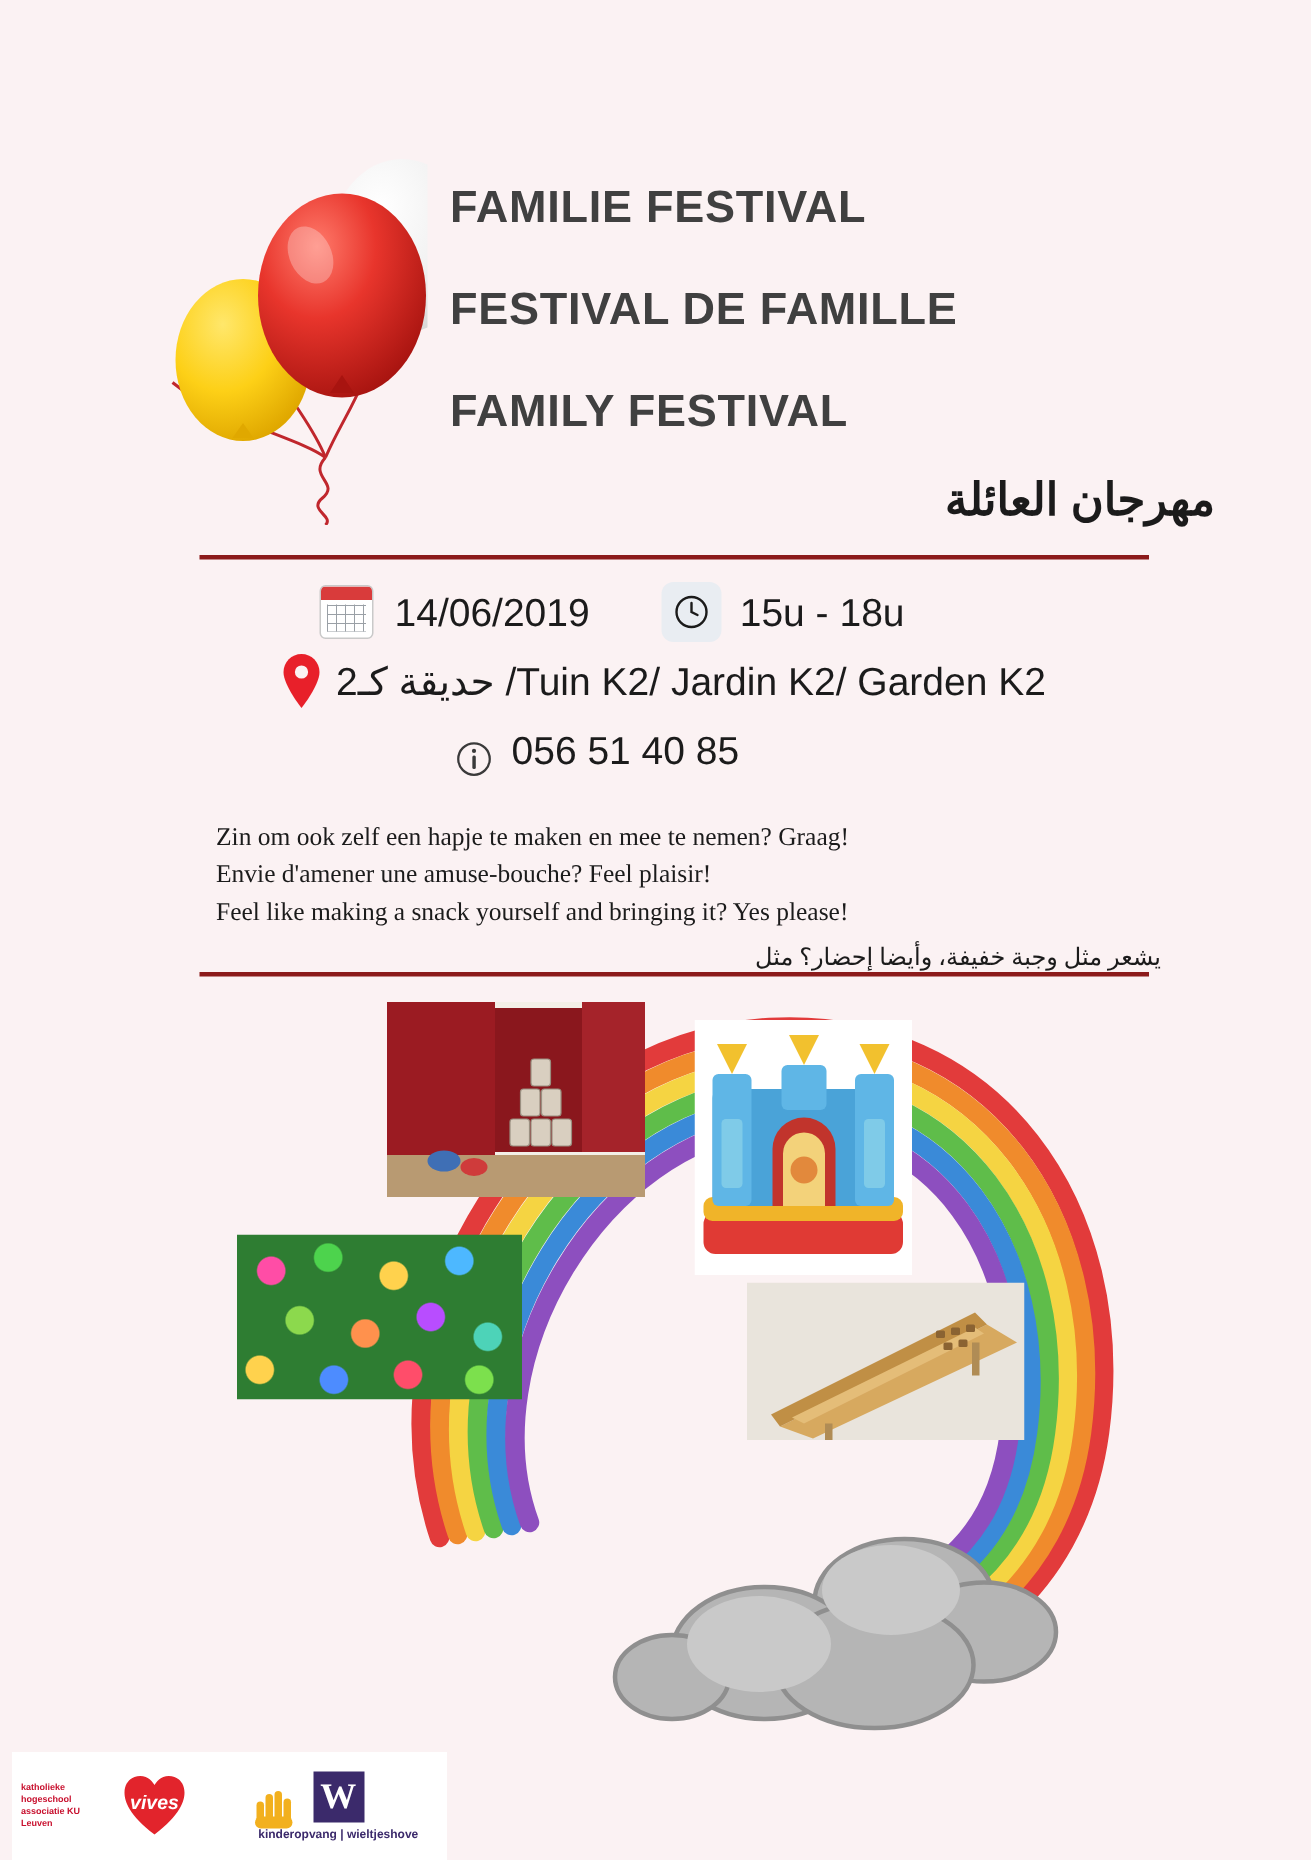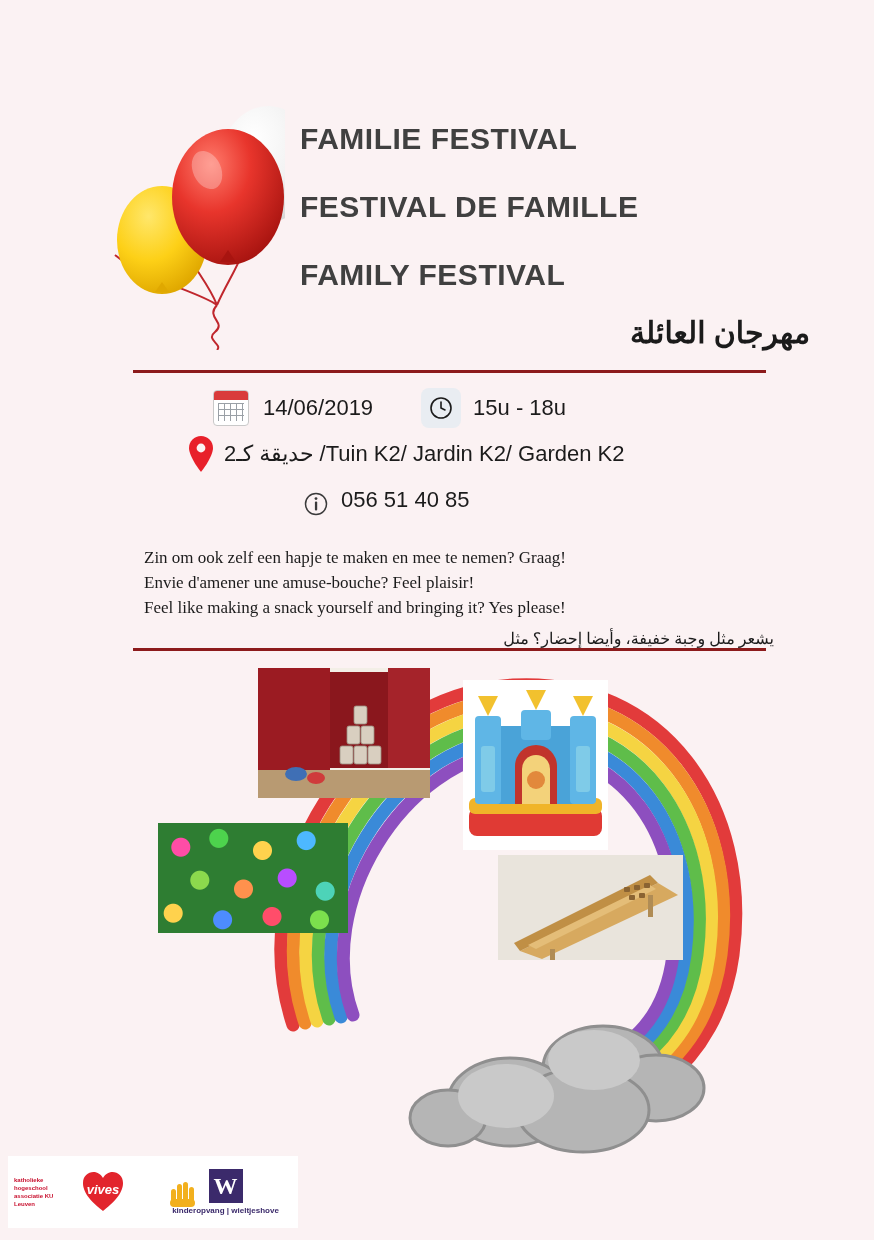--- a/index.html
+++ b/index.html
@@ -64,21 +64,21 @@
   .info {
     position: absolute;
     left: 133px;
     top: 385px;
     width: 640px;
     color: #1b1b1b;
   }
   .info-row {
     display: flex;
     align-items: center;
-    font-size: 22px;
+    font-size: 26px;
     line-height: 46px;
   }
   .info-row.r1 { padding-left: 80px; }
   .info-row.r2 { padding-left: 55px; }
   .info-row.r3 { padding-left: 170px; }
 
   .cal-icon {
     width: 36px; height: 36px;
     border-radius: 4px;
     background: #fff;
@@ -205,21 +205,21 @@
       #2e7d32;
   }
 
   
   .p4-bg { position:absolute; inset:0; background:#e9e4dc; }
 
   
   .footer {
     position: absolute;
     left: 8px;
-    bottom: 12px;
+    bottom: 0;
     width: 290px;
     height: 72px;
     background: #ffffff;
     display: flex;
     align-items: center;
   }
   .logo-vives {
     display: flex;
     align-items: center;
     padding-left: 6px;

